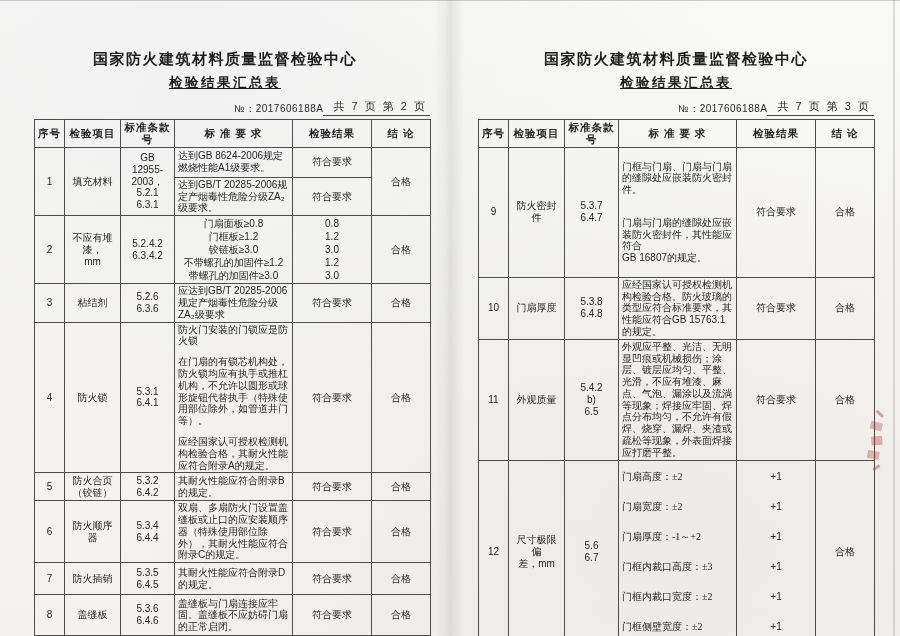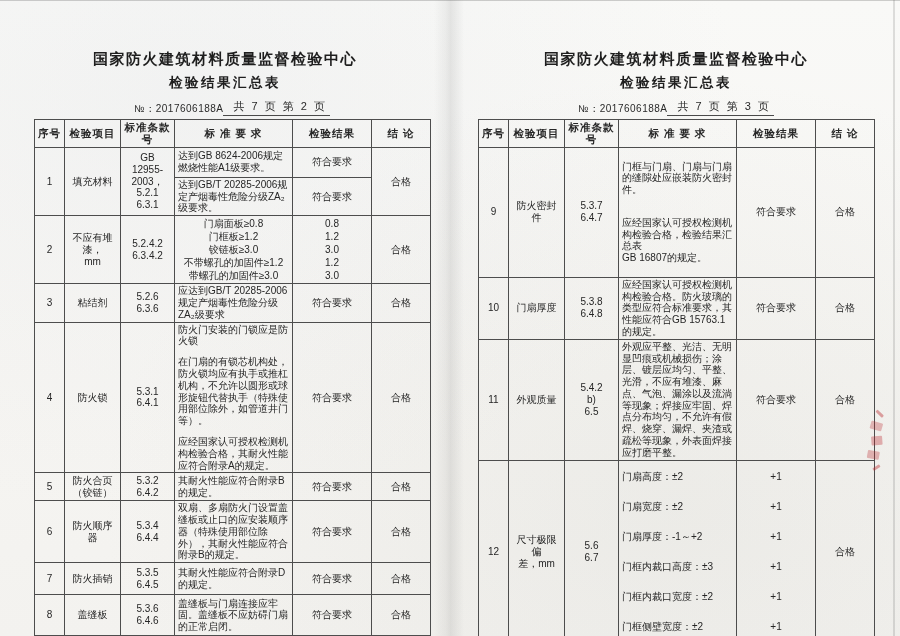--- a/index.html
+++ b/index.html
@@ -18,44 +18,44 @@
     position:absolute; left:434px; top:0; width:30px; height:636px;
     background:linear-gradient(90deg, rgba(0,0,0,0) 0%, rgba(60,60,60,.06) 40%, rgba(60,60,60,.10) 55%, rgba(0,0,0,0) 100%);
   }
   .edge-right { position:absolute; left:893px; top:0; width:2px; height:636px; background:rgba(70,70,70,.16); }
 
   .page { position:absolute; top:0; height:636px; }
   .page-l { left:0;   width:450px; }
   .page-r { left:452px; width:448px; }
 
   .title1 { margin-top:50px; text-align:center; font-weight:bold; font-size:15px; letter-spacing:1.5px; color:#1e1e1e; }
-  .title2 { margin-top:5px;  text-align:center; font-weight:bold; font-size:13.5px; letter-spacing:2.5px; color:#1e1e1e; }
-
-  .meta { display:flex; justify-content:center; align-items:flex-end; margin:7px 0 3px 0; }
+  .title2 { margin-top:5px;  text-align:center; font-weight:bold; font-size:13.5px; letter-spacing:2.5px; color:#1e1e1e;text-decoration:underline; }
+
+  .meta { display:flex; justify-content:flex-end; align-items:flex-end; margin:7px 0 3px 0; }
   .page-l .meta { margin-left:34px; width:396px; }
   .page-r .meta { margin-left:26px; width:396px; }
   .docno { font-size:10px; letter-spacing:.5px; }
   .pageinfo { font-size:11px; letter-spacing:2px; border-bottom:1px solid #4a4a4a; padding:0 3px 1px 10px; }
 
   table.t { border-collapse:collapse; table-layout:fixed; width:396px; }
   .page-l table.t { margin-left:34px; }
   .page-r table.t { margin-left:26px; }
   .t td {
     border:1px solid #4d4d4d; padding:1px 3px;
     font-size:10px; line-height:1.18; text-align:center; vertical-align:middle;
     color:#262626; overflow:hidden;
   }
   .t tr.hr td { font-weight:bold; font-size:10.5px; letter-spacing:1px; }
   td.req { text-align:left; }
   .pre { white-space:pre-line; }
   .para { margin-bottom:9px; }
   .para:last-child { margin-bottom:0; }
   .ln5 div { line-height:13px;text-align:center; }
   .ln6 div { height:30px; display:flex; align-items:center; }
-  td.req.ln6 div { justify-content:flex-start; }
+  td.req.ln6 div { justify-content:flex-start;font-family:Liberation Serif, serif; }
   td.ctr.ln6 div { justify-content:center; }
 
   .stamp { position:absolute; left:864px; top:412px; width:22px; height:95px; transform:rotate(4deg); opacity:.75; }
   .stamp i { display:block; background:rgba(186,38,44,.55); border-radius:1px; }
   .stamp i:nth-child(1){ width:9px;  height:3px; margin:0 0 7px 8px;  transform:rotate(40deg); }
   .stamp i:nth-child(2){ width:12px; height:8px; margin:0 0 6px 4px;  transform:rotate(12deg); background:rgba(186,38,44,.40); }
   .stamp i:nth-child(3){ width:11px; height:9px; margin:0 0 6px 6px;  transform:rotate(-8deg); background:rgba(186,38,44,.45); }
   .stamp i:nth-child(4){ width:12px; height:8px; margin:0 0 7px 3px;  transform:rotate(6deg);  background:rgba(186,38,44,.42); }
   .stamp i:nth-child(5){ width:8px;  height:3px; margin:0 0 0 9px;    transform:rotate(-35deg); }
 </style>
@@ -165,21 +165,21 @@
         <td class="req">其耐火性能应符合附录B的规定。</td>
         <td>符合要求</td>
         <td>合格</td>
       </tr>
 
       <tr style="height:51px">
         <td>6</td>
         <td>防火顺序器</td>
         <td class="pre">5.3.4
 6.4.4</td>
-        <td class="req">双扇、多扇防火门设置盖缝板或止口的应安装顺序器（特殊使用部位除外），其耐火性能应符合附录B的规定。</td>
+        <td class="req">双扇、多扇防火门设置盖缝板或止口的应安装顺序器（特殊使用部位除外），其耐火性能应符合附录C的规定。</td>
         <td>符合要求</td>
         <td>合格</td>
       </tr>
 
       <tr style="height:32px">
         <td>7</td>
         <td>防火插销</td>
         <td class="pre">5.3.5
 6.4.5</td>
         <td class="req">其耐火性能应符合附录D的规定。</td>
@@ -227,21 +227,21 @@
         <td>结 论</td>
       </tr>
 
       <tr style="height:85px">
         <td>9</td>
         <td>防火密封件</td>
         <td class="pre">5.3.7
 6.4.7</td>
         <td class="req pre">
           <div class="para">门框与门扇、门扇与门扇的缝隙处应嵌装防火密封件。</div>
-          <div class="para">应经国家认可授权检测机构检验合格，检验结果汇总表
+          <div class="para">门扇与门扇的缝隙处应嵌装防火密封件，其性能应符合
 GB 16807的规定。</div>
         </td>
         <td>符合要求</td>
         <td>合格</td>
       </tr>
 
       <tr style="height:55px">
         <td>10</td>
         <td>门扇厚度</td>
         <td class="pre">5.3.8

